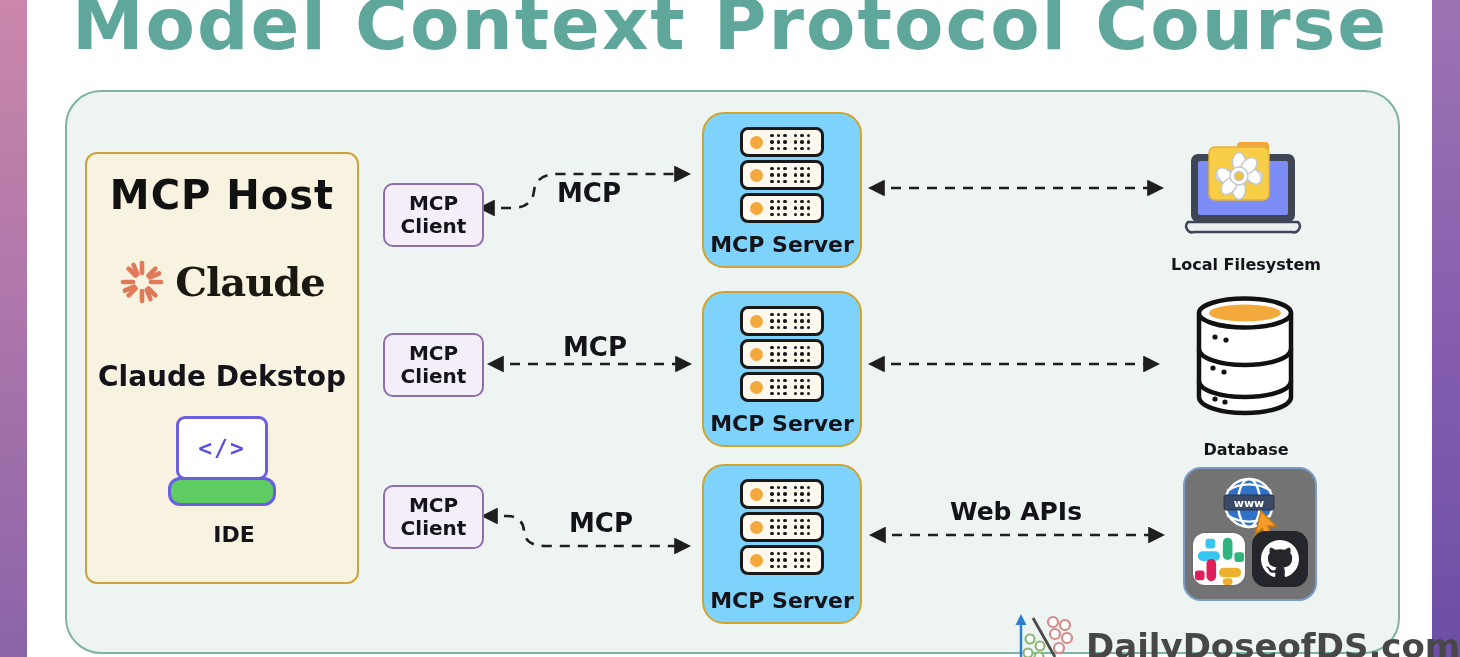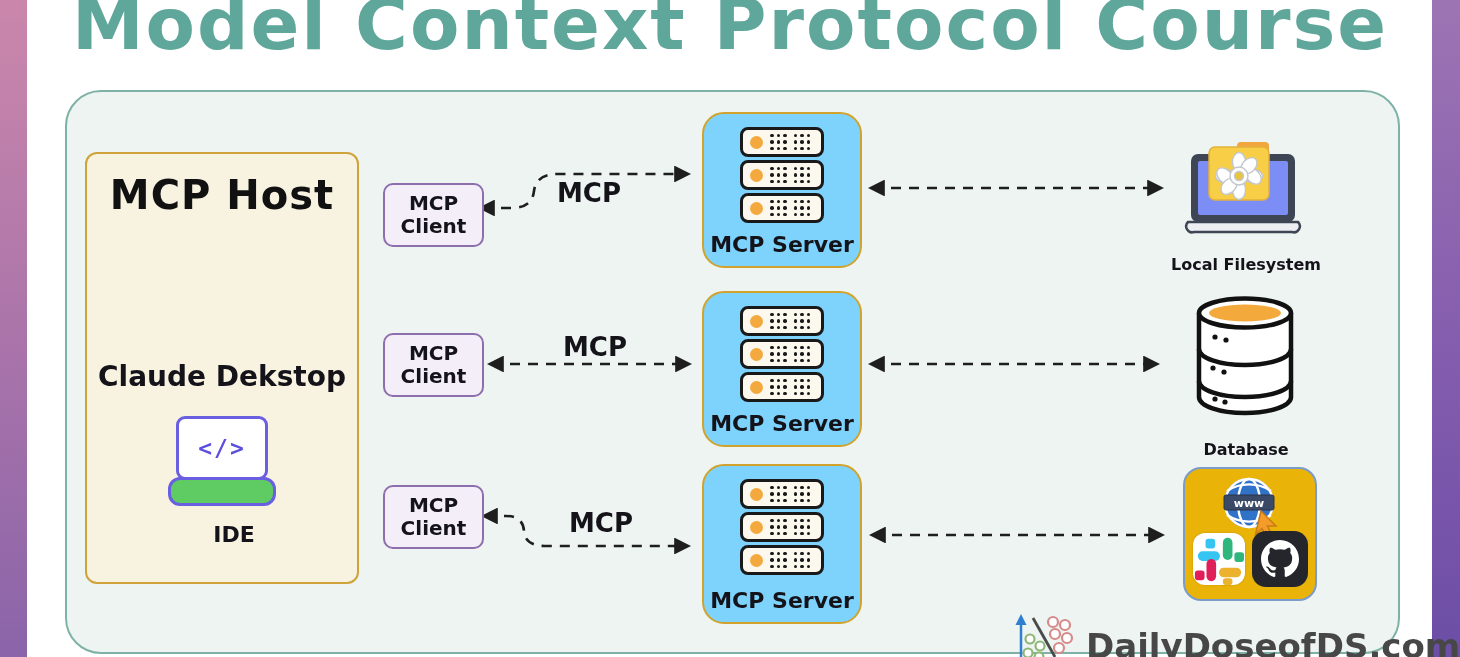--- a/index.html
+++ b/index.html
@@ -37,21 +37,21 @@
         padding:0 7px;gap:7px;box-sizing:border-box;}
   .led{width:13px;height:13px;border-radius:50%;background:#f3a93d;flex:0 0 auto;}
   .dots{display:grid;grid-template-columns:repeat(3,3.5px);grid-auto-rows:3.5px;gap:3px;}
   .dots i{display:block;width:3.5px;height:3.5px;background:#191919;border-radius:50%;}
   .server-label{position:absolute;bottom:9px;width:100%;text-align:center;font-size:22px;font-weight:600;}
   
   .mcp-label{position:absolute;font-size:26px;font-weight:600;text-align:center;width:70px;}
   .webapis-label{position:absolute;left:930px;top:497px;width:172px;text-align:center;font-size:25px;font-weight:600;}
   
   .res-label{position:absolute;left:1150px;width:192px;text-align:center;font-size:16px;font-weight:600;}
-  .webapis{position:absolute;left:1183px;top:467px;width:130px;height:130px;background:#eab308;
+  .webapis{position:absolute;left:1183px;top:467px;width:130px;height:130px;background:#737373;
            border:2.5px solid #7b9cc9;border-radius:18px;}
   .slack-sq{position:absolute;left:8px;top:64px;width:52px;height:52px;background:#fff;border-radius:12px;
             box-shadow:0 0 2px rgba(0,0,0,.18);}
   .github-sq{position:absolute;left:67px;top:62px;width:56px;height:56px;background:#24262b;border-radius:14px;
              display:flex;align-items:center;justify-content:center;}
   .wm-text{position:absolute;left:1086px;top:626px;font-size:34px;font-weight:700;color:#474747;white-space:nowrap;}
   svg{display:block;}
   .abs{position:absolute;}
 </style>
 </head>
@@ -77,20 +77,39 @@
       <path d="M 873 188 L 1159 188" marker-start="url(#ah)" marker-end="url(#ah)"></path>
       <path d="M 492 364 L 687 364" marker-start="url(#ah)" marker-end="url(#ah)"></path>
       <path d="M 873 364 L 1155 364" marker-start="url(#ah)" marker-end="url(#ah)"></path>
       <path d="M 486 516 L 506 516 Q 523 516 524 531 Q 525 546 545 546 L 686 546" marker-start="url(#ah)" marker-end="url(#ah)"></path>
       <path d="M 874 535 L 1160 535" marker-start="url(#ah)" marker-end="url(#ah)"></path>
     </g>
   </svg>
 
   <div class="host">
     <div class="host-title">MCP Host</div>
+    <div class="claude-row">
+      <svg width="46" height="46" viewBox="0 0 46 46">
+        <g stroke="#e0795a" stroke-width="4.6" stroke-linecap="round">
+          <line x1="23" y1="4" x2="23" y2="14"></line>
+          <line x1="23" y1="32" x2="23" y2="42"></line>
+          <line x1="4" y1="23" x2="14" y2="23"></line>
+          <line x1="32" y1="23" x2="42" y2="23"></line>
+          <line x1="9.6" y1="9.6" x2="16.6" y2="16.6"></line>
+          <line x1="29.4" y1="29.4" x2="36.4" y2="36.4"></line>
+          <line x1="9.6" y1="36.4" x2="16.6" y2="29.4"></line>
+          <line x1="29.4" y1="16.6" x2="36.4" y2="9.6"></line>
+          <line x1="14.5" y1="5.9" x2="18.3" y2="15.1"></line>
+          <line x1="27.7" y1="30.9" x2="31.5" y2="40.1"></line>
+          <line x1="5.9" y1="31.5" x2="15.1" y2="27.7"></line>
+          <line x1="30.9" y1="18.3" x2="40.1" y2="14.5"></line>
+        </g>
+      </svg>
+      <span class="claude-word">Claude</span>
+    </div>
     <div class="host-sub">Claude Dekstop</div>
     <div class="ide">
       <div class="ide-screen">&lt;/&gt;</div>
       <div class="ide-base"></div>
     </div>
     <div class="ide-label">IDE</div>
   </div>
 
   <div class="client" style="top:183px;">
     <span>MCP</span>
@@ -101,20 +120,21 @@
     <span>Client</span>
   </div>
   <div class="client" style="top:485px;">
     <span>MCP</span>
     <span>Client</span>
   </div>
 
   <div class="mcp-label" style="left:554px;top:178px;">MCP</div>
   <div class="mcp-label" style="left:560px;top:332px;">MCP</div>
   <div class="mcp-label" style="left:566px;top:508px;">MCP</div>
+  <div class="webapis-label">Web APIs</div>
 
   <div class="server" style="top:112px;">
     <div class="rack">
       <div class="unit">
           <span class="led"></span>
           <span class="dots">
             <i></i>
             <i></i>
             <i></i>
             <i></i>

